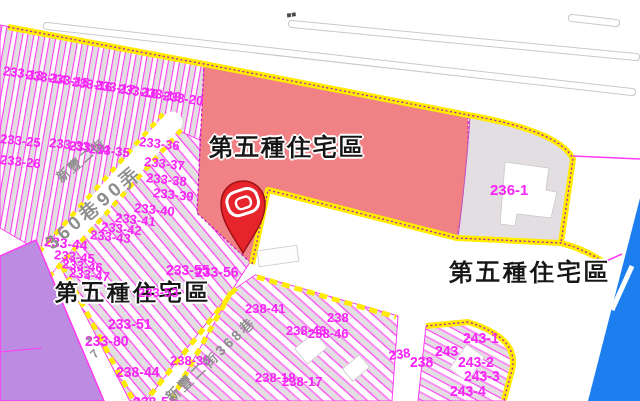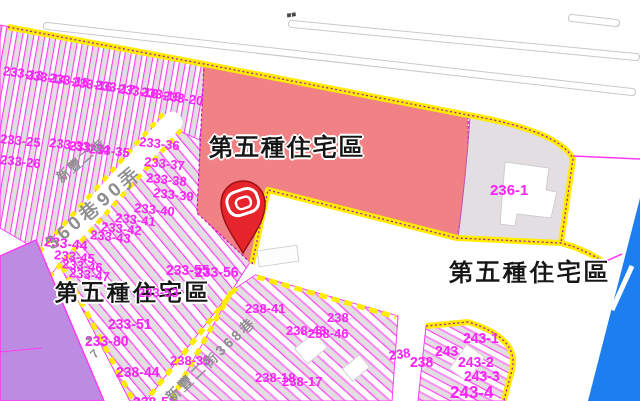--- a/index.html
+++ b/index.html
@@ -147,21 +147,21 @@
       <div class="parcel-label" style="left: 133px; top: 386px; font-size: 14px; margin-top: 9px;">238-51</div>
       <div class="parcel-label" style="left: 255px; top: 371px;">238-18</div>
       <div class="parcel-label" style="left: 282px; top: 375px;">238-17</div>
       <div class="parcel-label" style="left: 327px; top: 311px;">238</div>
       <div class="parcel-label" style="left: 388px; top: 349px; transform: rotate(-8deg);">238</div>
       <div class="parcel-label" style="left: 410px; top: 355px; font-size: 14px;">238</div>
       <div class="parcel-label" style="left: 435px; top: 344px; font-size: 14px;">243</div>
       <div class="parcel-label" style="left: 463px; top: 331px; font-size: 14px;">243-1</div>
       <div class="parcel-label" style="left: 458px; top: 355px; font-size: 14px;">243-2</div>
       <div class="parcel-label" style="left: 464px; top: 369px; font-size: 14px;">243-3</div>
-      <div class="parcel-label" style="left: 450px; top: 384px; font-size: 17px;">243-4</div>
+      <div class="parcel-label" style="left: 450px; top: 384px; font-size: 14px;">243-4</div>
       <div class="parcel-label" style="left: 490px; top: 182px; font-size: 15px;">236-1</div>
       <div class="road-label" style="left: 54px; top: 174px; font-size: 13px; transform: rotate(-40deg); letter-spacing: 2px;">新豐二街</div>
       <div class="road-label" style="left: 42px; top: 238px; font-size: 19px; transform: rotate(-40deg); letter-spacing: 4px;">360巷90弄</div>
       <div class="road-label" style="left: 163px; top: 394px; font-size: 14px; transform: rotate(-43deg); letter-spacing: 3px;">新豐二街368巷</div>
       <div class="road-label" style="left: 84px; top: 334px; font-size: 12px; transform: rotate(-15deg);">+</div>
       <div class="road-label" style="left: 88px; top: 352px; font-size: 12px; transform: rotate(-45deg);">7</div>
       <div class="road-label" style="left: 286px; top: 12px; font-size: 8px; transform: rotate(-9deg); color: rgb(74, 74, 74);">■■</div>
     </div>
 
   <svg id="pin-svg" width="640" height="401" viewBox="0 0 640 401">

